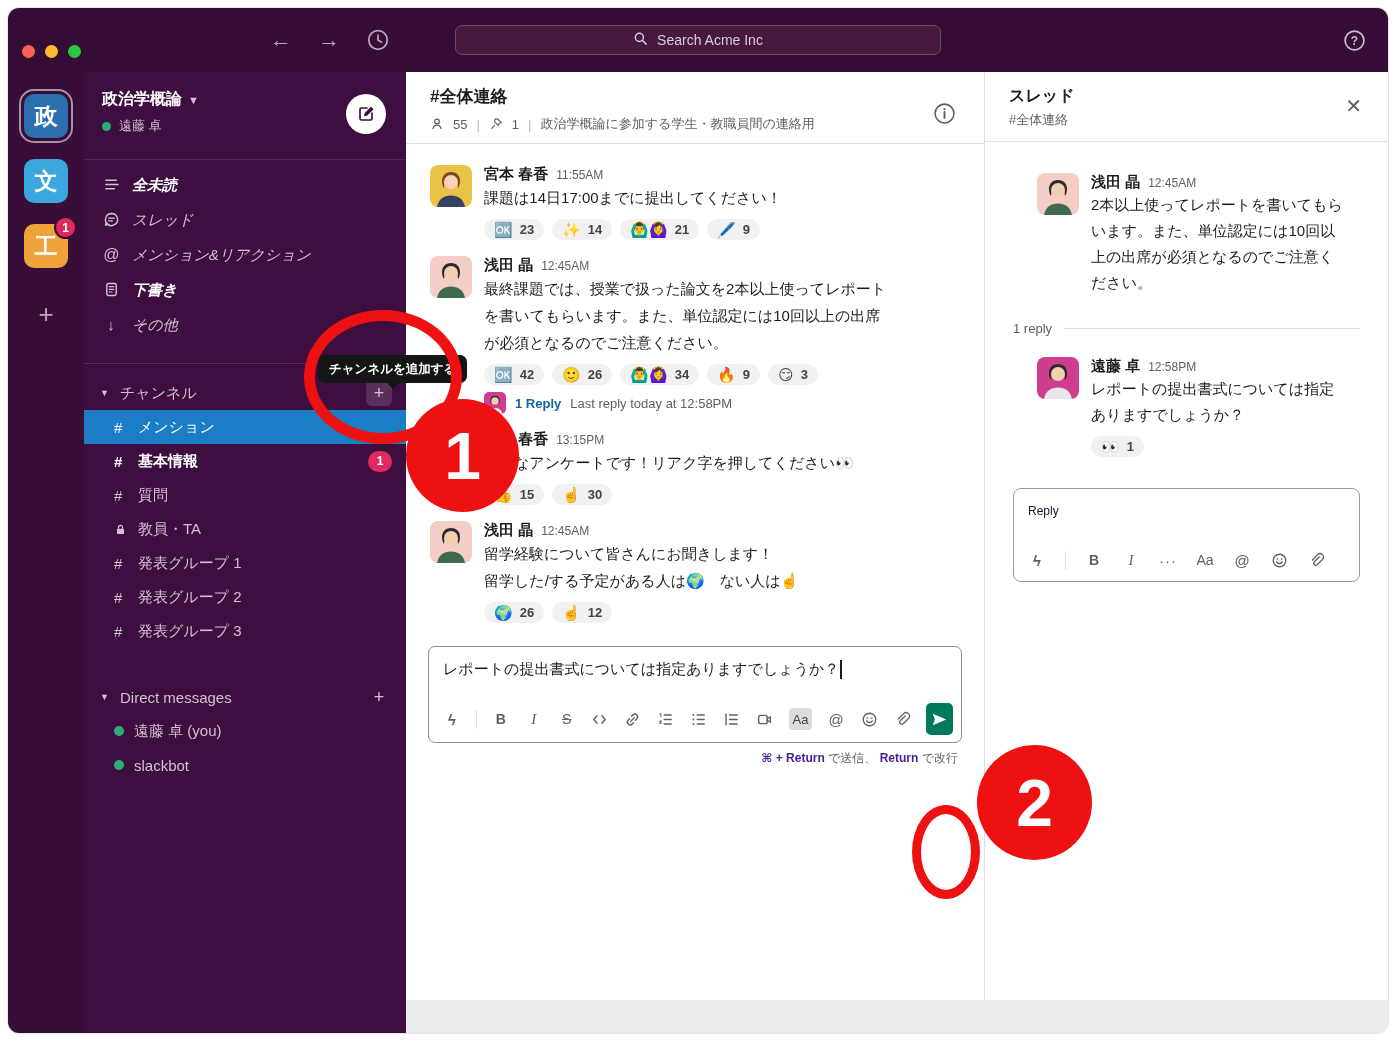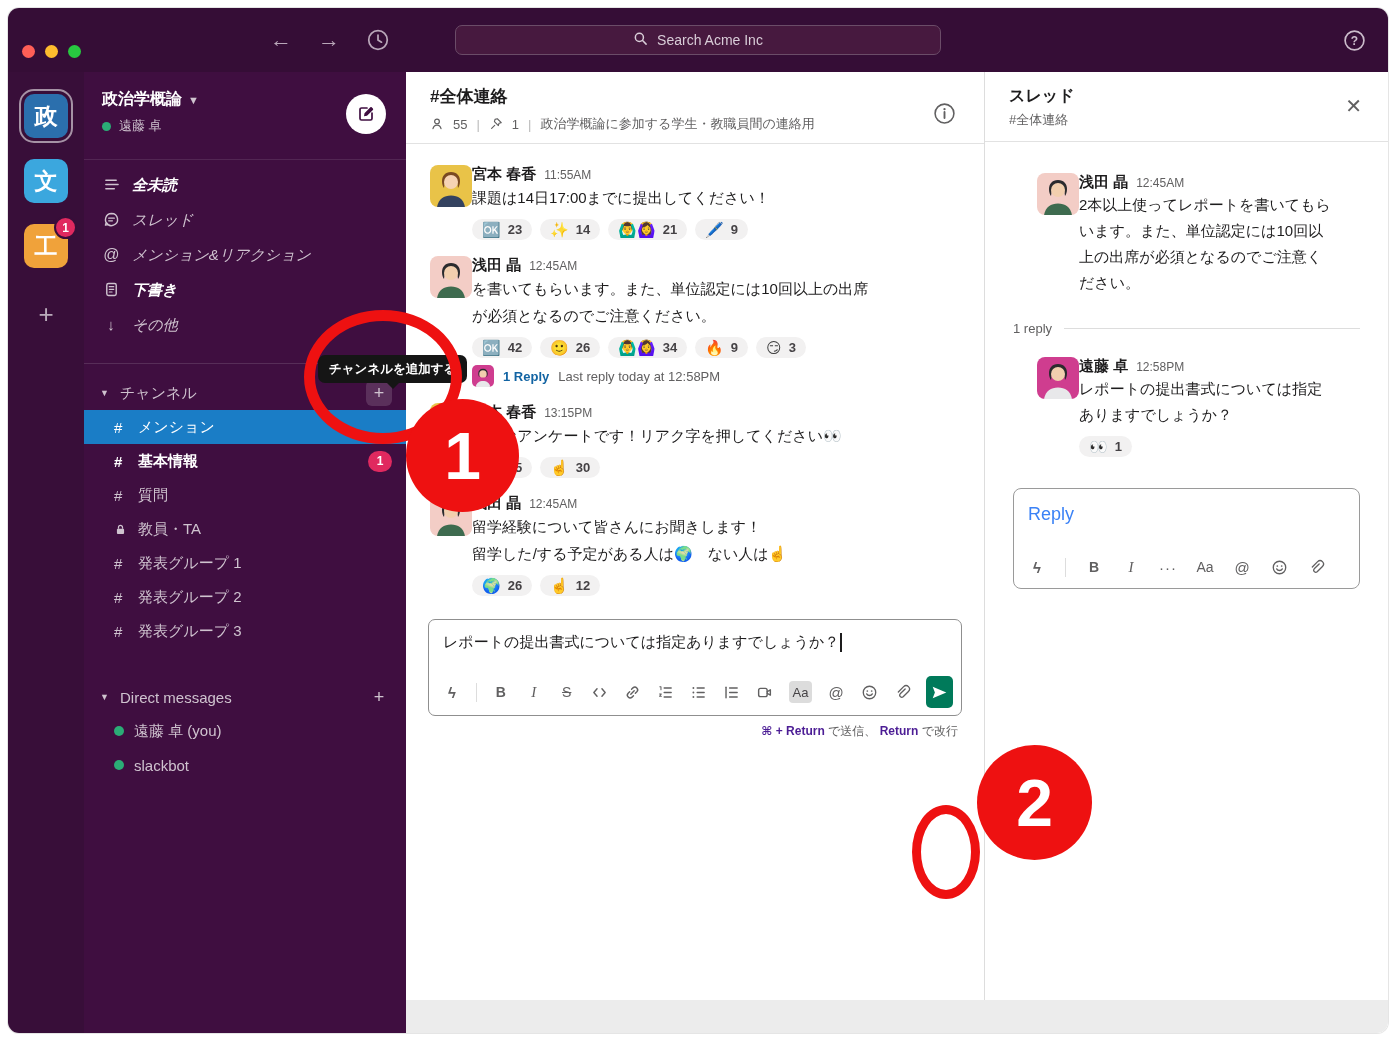--- a/index.html
+++ b/index.html
@@ -71,21 +71,21 @@
   .main { width:578px; flex:0 0 auto; background:#fff; display:flex; flex-direction:column; position:relative; }
   .ch-header { padding:13px 24px 10px; border-bottom:1px solid #e2e2e2; position:relative; flex:0 0 auto; }
   .ch-title { font-size:17px; font-weight:bold; }
   .ch-meta { margin-top:7px; display:flex; align-items:center; gap:9px; font-size:13px; color:#616061; }
   .ch-meta .m-ic svg { width:14px; height:14px; display:block; }
   .meta-sep { color:#b9b9b9; }
   .info-btn { position:absolute; right:28px; top:30px; width:23px; height:23px; color:#616061; }
   .info-btn svg { width:23px; height:23px; }
 
   .messages { padding-top:12px; }
-  .msg { display:flex; padding:9px 24px 7px; }
+  .msg { display:flex; gap:12px; padding:9px 24px 7px; }
   .avatar { width:42px; height:42px; border-radius:8px; overflow:hidden; flex:0 0 auto; }
   .avatar svg { width:100%; height:100%; display:block; }
   .msg-body { min-width:0; }
   .msg-head { display:flex; align-items:baseline; gap:8px; }
   .msg-author { font-size:15px; font-weight:bold; }
   .msg-time { font-size:12px; color:#616061; }
   .msg-line { font-size:15px; line-height:27px; white-space:nowrap; }
   .reactions { display:flex; gap:8px; margin-top:8px; }
   .pill { display:inline-flex; align-items:center; gap:7px; background:#f2f1f1; border-radius:15px; padding:3px 10px;
           font-size:13px; color:#3d3d3d; }
@@ -116,21 +116,21 @@
   .th-header { padding:14px 24px 12px; border-bottom:1px solid #e2e2e2; position:relative; flex:0 0 auto; }
   .th-title { font-size:16px; font-weight:bold; }
   .th-sub { font-size:13px; color:#616061; margin-top:4px; }
   .th-close { position:absolute; right:26px; top:24px; font-size:20px; color:#616061; line-height:1; }
   .th-body { padding:22px 28px 0; }
   .th-line { font-size:15px; line-height:26px; white-space:nowrap; }
   .replies-row { display:flex; align-items:center; gap:12px; margin:18px 0 12px; }
   .replies-label { font-size:13px; color:#616061; white-space:nowrap; }
   .replies-rule { flex:1; height:1px; background:#ddd; }
   .reply-composer { margin:24px 0 0; border:1px solid #9a9a9a; border-radius:8px; }
-  .reply-placeholder { padding:15px 14px 23px; font-size:18px; color:#3b82f6; }
+  .reply-placeholder { padding:15px 14px 23px; font-size:12px; color:#0f172a; }
   .reply-toolbar { display:flex; align-items:center; gap:19px; padding:8px 12px 10px 14px; color:#696969; }
 
   .bottom-strip { position:absolute; left:398px; right:0; bottom:0; height:33px; background:#ececec; }
 
   
   .overlay { position:absolute; inset:0; pointer-events:none; z-index:50; }
   .sl-tooltip { position:absolute; left:318px; top:355px; height:28px; background:#151515; color:#fff;
                 font-size:12.5px; font-weight:bold; border-radius:7px; padding:0 11px; display:flex; align-items:center; }
   .sl-tooltip:after { content:""; position:absolute; left:50%; bottom:-6px; transform:translateX(-50%);
                       border:7px solid transparent; border-top-color:#151515; border-bottom:none; }
@@ -391,20 +391,21 @@
                   <path d="M21 7c-6 0-9 4-9 9 0 3 .8 5.4 2 7l1-7.5h12L28 23c1.2-1.6 2-4 2-7 0-5-3-9-9-9z" fill="#2b2b2e"></path>
                   <circle cx="21" cy="17" r="7" fill="#f2cfae"></circle>
                   <path d="M7 42c1.5-8 7-11.5 14-11.5S33.5 34 35 42z" fill="#3e6b4f"></path>
                 </svg>
               </div>
               <div class="msg-body">
                 <div class="msg-head">
                   <span class="msg-author">浅田 晶</span>
                   <span class="msg-time">12:45AM</span>
                 </div>
+                <div class="msg-line">最終課題では、授業で扱った論文を2本以上使ってレポート</div>
                 <div class="msg-line">を書いてもらいます。また、単位認定には10回以上の出席</div>
                 <div class="msg-line">が必須となるのでご注意ください。</div>
                 <div class="reactions">
                   <span class="pill">
                     <span class="emo">🆗</span>
                     <span class="cnt">42</span>
                   </span>
                   <span class="pill">
                     <span class="emo">🙂</span>
                     <span class="cnt">26</span>

